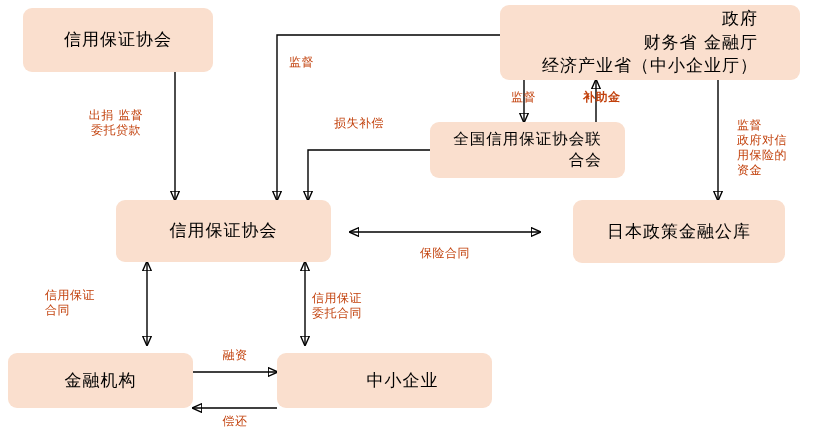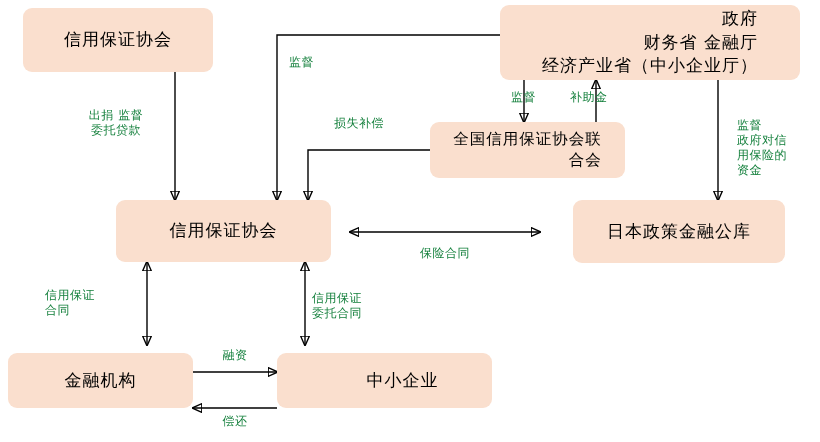--- a/index.html
+++ b/index.html
@@ -28,21 +28,21 @@
     line-height:1.38;
     white-space:pre-line;
     font-size:17px;
     letter-spacing:1px;
     z-index:3;
   }
   .node.small{font-size:15.5px;}
   
   .lbl{
     position:absolute;
-    color:#15803d;
+    color:#c2410c;
     font-size:12px;
     line-height:1.25;
     white-space:pre-line;
     letter-spacing:0.5px;
     z-index:4;
   }
   .lbl.c{text-align:center;}
   
   #wires{
     position:absolute;
@@ -111,21 +111,21 @@
 
   <div class="lbl c" style="left:66px;top:108px;width:100px;">出捐 监督
 委托贷款</div>
 
   <div class="lbl" style="left:289px;top:55px;">监督</div>
 
   <div class="lbl" style="left:334px;top:116px;text-align:right;">损失补偿</div>
 
   <div class="lbl" style="left:511px;top:90px;">监督</div>
 
-  <div class="lbl" style="left:570px;top:90px;">补助金</div>
+  <div class="lbl" style="left:583px;top:90px;font-weight:bold;">补助金</div>
 
   <div class="lbl" style="left:737px;top:118px;">监督
 政府对信
 用保险的
 资金</div>
 
   <div class="lbl c" style="left:395px;top:246px;width:100px;">保险合同</div>
 
   <div class="lbl" style="left:45px;top:288px;">信用保证
 合同</div>

